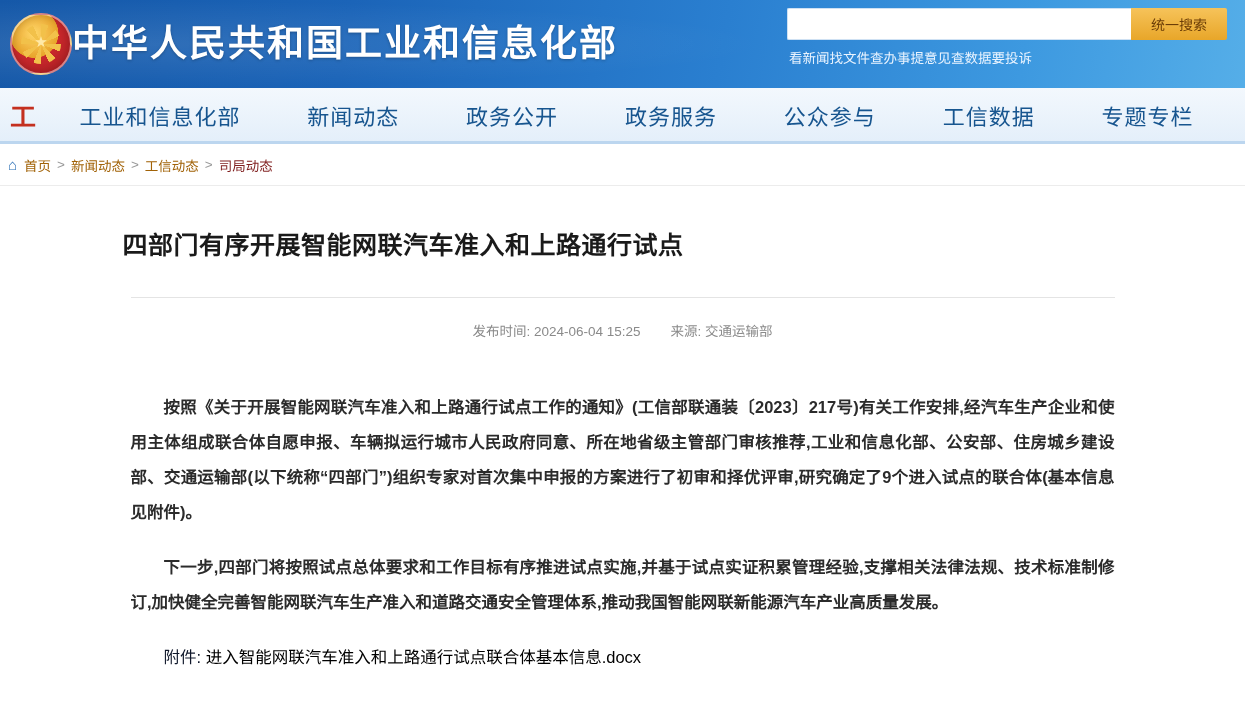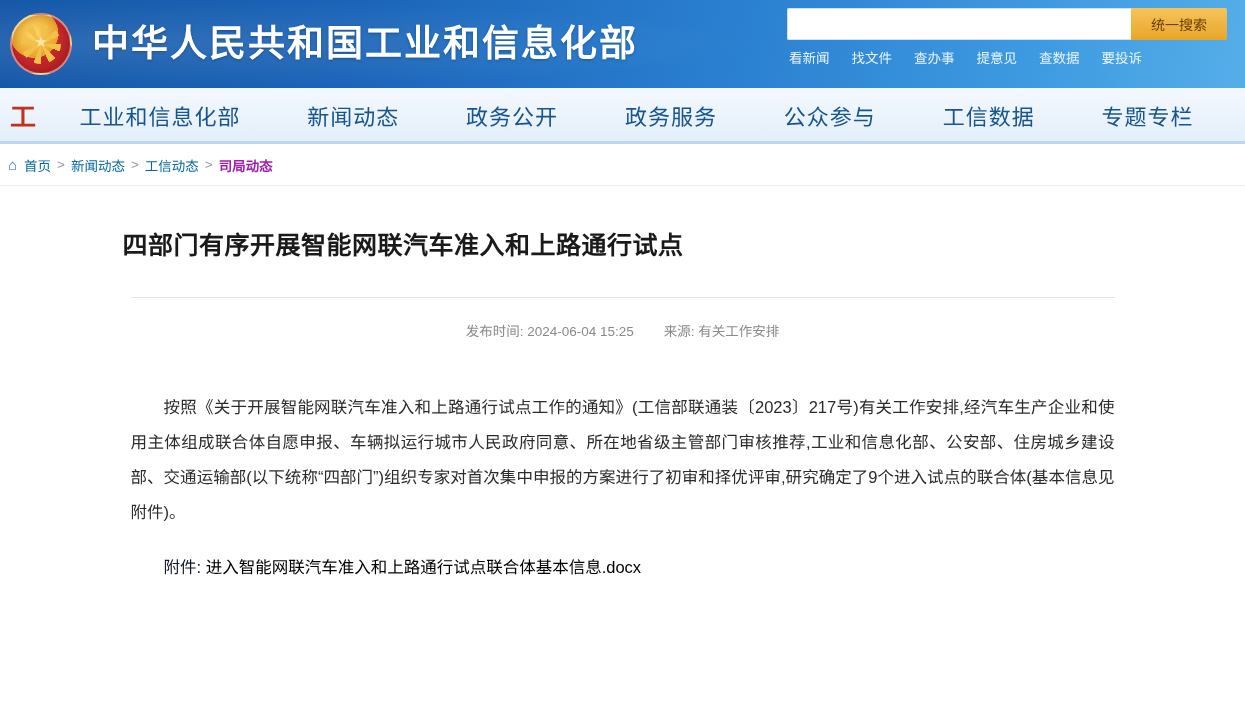--- a/index.html
+++ b/index.html
@@ -48,21 +48,21 @@
       conic-gradient(#f2c14a 0 6%, transparent 6% 12.5%, #f2c14a 12.5% 18.5%, transparent 18.5% 25%,
                      #f2c14a 25% 31%, transparent 31% 37.5%, #f2c14a 37.5% 43.5%, transparent 43.5% 50%,
                      #f2c14a 50% 56%, transparent 56% 62.5%, #f2c14a 62.5% 68.5%, transparent 68.5% 75%,
                      #f2c14a 75% 81%, transparent 81% 87.5%, #f2c14a 87.5% 93.5%, transparent 93.5% 100%);
   }
   .emblem .star {
     position: absolute; left: 50%; top: 44%;
     transform: translate(-50%,-50%);
     color: #ffe9a8; font-size: 15px; line-height: 1;
   }
-  .title-block { margin-left: 20px; }
+  .title-block { margin-left: 0; }
   .title-cn {
     color: #fff;
     font-size: 37px;
     font-weight: 700;
     letter-spacing: 2px;
     text-shadow: 0 1px 3px rgba(0,0,0,0.25);
     line-height: 1.12;
     white-space: nowrap;
   }
   .title-en {
@@ -100,21 +100,20 @@
     color: #6b3d07;
     font-size: 14px;
     font-family: inherit;
     cursor: pointer;
     border-radius: 0 2px 2px 0;
   }
   .quick-links {
     margin-top: 11px;
     display: flex;
     justify-content: flex-start;
-    gap: 22px;
     padding-left: 2px;
   }
   .quick-links a {
     color: #eaf4ff;
     font-size: 13.5px;
     text-decoration: none;
     white-space: nowrap;
   }
 
   
@@ -158,23 +157,23 @@
     border-bottom: 1px solid #ececec;
     font-size: 13.5px;
     color: #555;
   }
   .home-icon {
     color: #2a6fb5;
     font-size: 15px;
     margin-right: 7px;
     line-height: 1;
   }
-  .breadcrumb a { color: #0369a1; text-decoration: none; }
+  .breadcrumb a { color: #a16207; text-decoration: none; }
   .breadcrumb .sep { margin: 0 6px; color: #999; }
-  .breadcrumb .current { color: #a21caf; font-weight: bold; }
+  .breadcrumb .current { color: #7f1d1d; }
 
   
   .article {
     width: 1000px;
     margin: 0 auto;
     padding-top: 42px;
   }
   .article-title {
     font-size: 25px;
     font-weight: 700;
@@ -195,21 +194,21 @@
     color: #8a8a8a;
     padding: 22px 0 0 0;
   }
   .article-body {
     padding: 50px 8px 0 8px;
     font-size: 16.5px;
     line-height: 2.12;
     color: #2b2b2b;
     text-align: justify;
   }
-  .article-body p { text-indent: 2em; margin-bottom: 20px; }
+  .article-body p { text-indent: 2em; margin-bottom: 20px; font-weight: bold; }
   .attachment { text-indent: 2em; }
   .attachment .att-label { color: #0f172a; }
   .attachment .att-file { color: #000000; }
 </style>
 </head>
 <body>
 
 <div class="site-header">
   <div class="header-inner">
     <div class="emblem">
@@ -264,24 +263,25 @@
 <div class="article">
   <h1 class="article-title">四部门有序开展智能网联汽车准入和上路通行试点</h1>
   <div class="meta-divider"></div>
   <div class="article-meta">
     <div>
       <span>发布时间:</span>
       <span>2024-06-04 15:25</span>
     </div>
     <div>
       <span>来源:</span>
-      <span>有关工作安排</span>
+      <span>交通运输部</span>
     </div>
   </div>
 
   <div class="article-body">
     <p>按照《关于开展智能网联汽车准入和上路通行试点工作的通知》(工信部联通装〔2023〕217号)有关工作安排,经汽车生产企业和使用主体组成联合体自愿申报、车辆拟运行城市人民政府同意、所在地省级主管部门审核推荐,工业和信息化部、公安部、住房城乡建设部、交通运输部(以下统称“四部门”)组织专家对首次集中申报的方案进行了初审和择优评审,研究确定了9个进入试点的联合体(基本信息见附件)。</p>
+    <p>下一步,四部门将按照试点总体要求和工作目标有序推进试点实施,并基于试点实证积累管理经验,支撑相关法律法规、技术标准制修订,加快健全完善智能网联汽车生产准入和道路交通安全管理体系,推动我国智能网联新能源汽车产业高质量发展。</p>
     <div class="attachment">
       <span class="att-label">附件:</span>
       <span class="att-file">进入智能网联汽车准入和上路通行试点联合体基本信息.docx</span>
     </div>
   </div>
 </div>
 
 </body></html>

